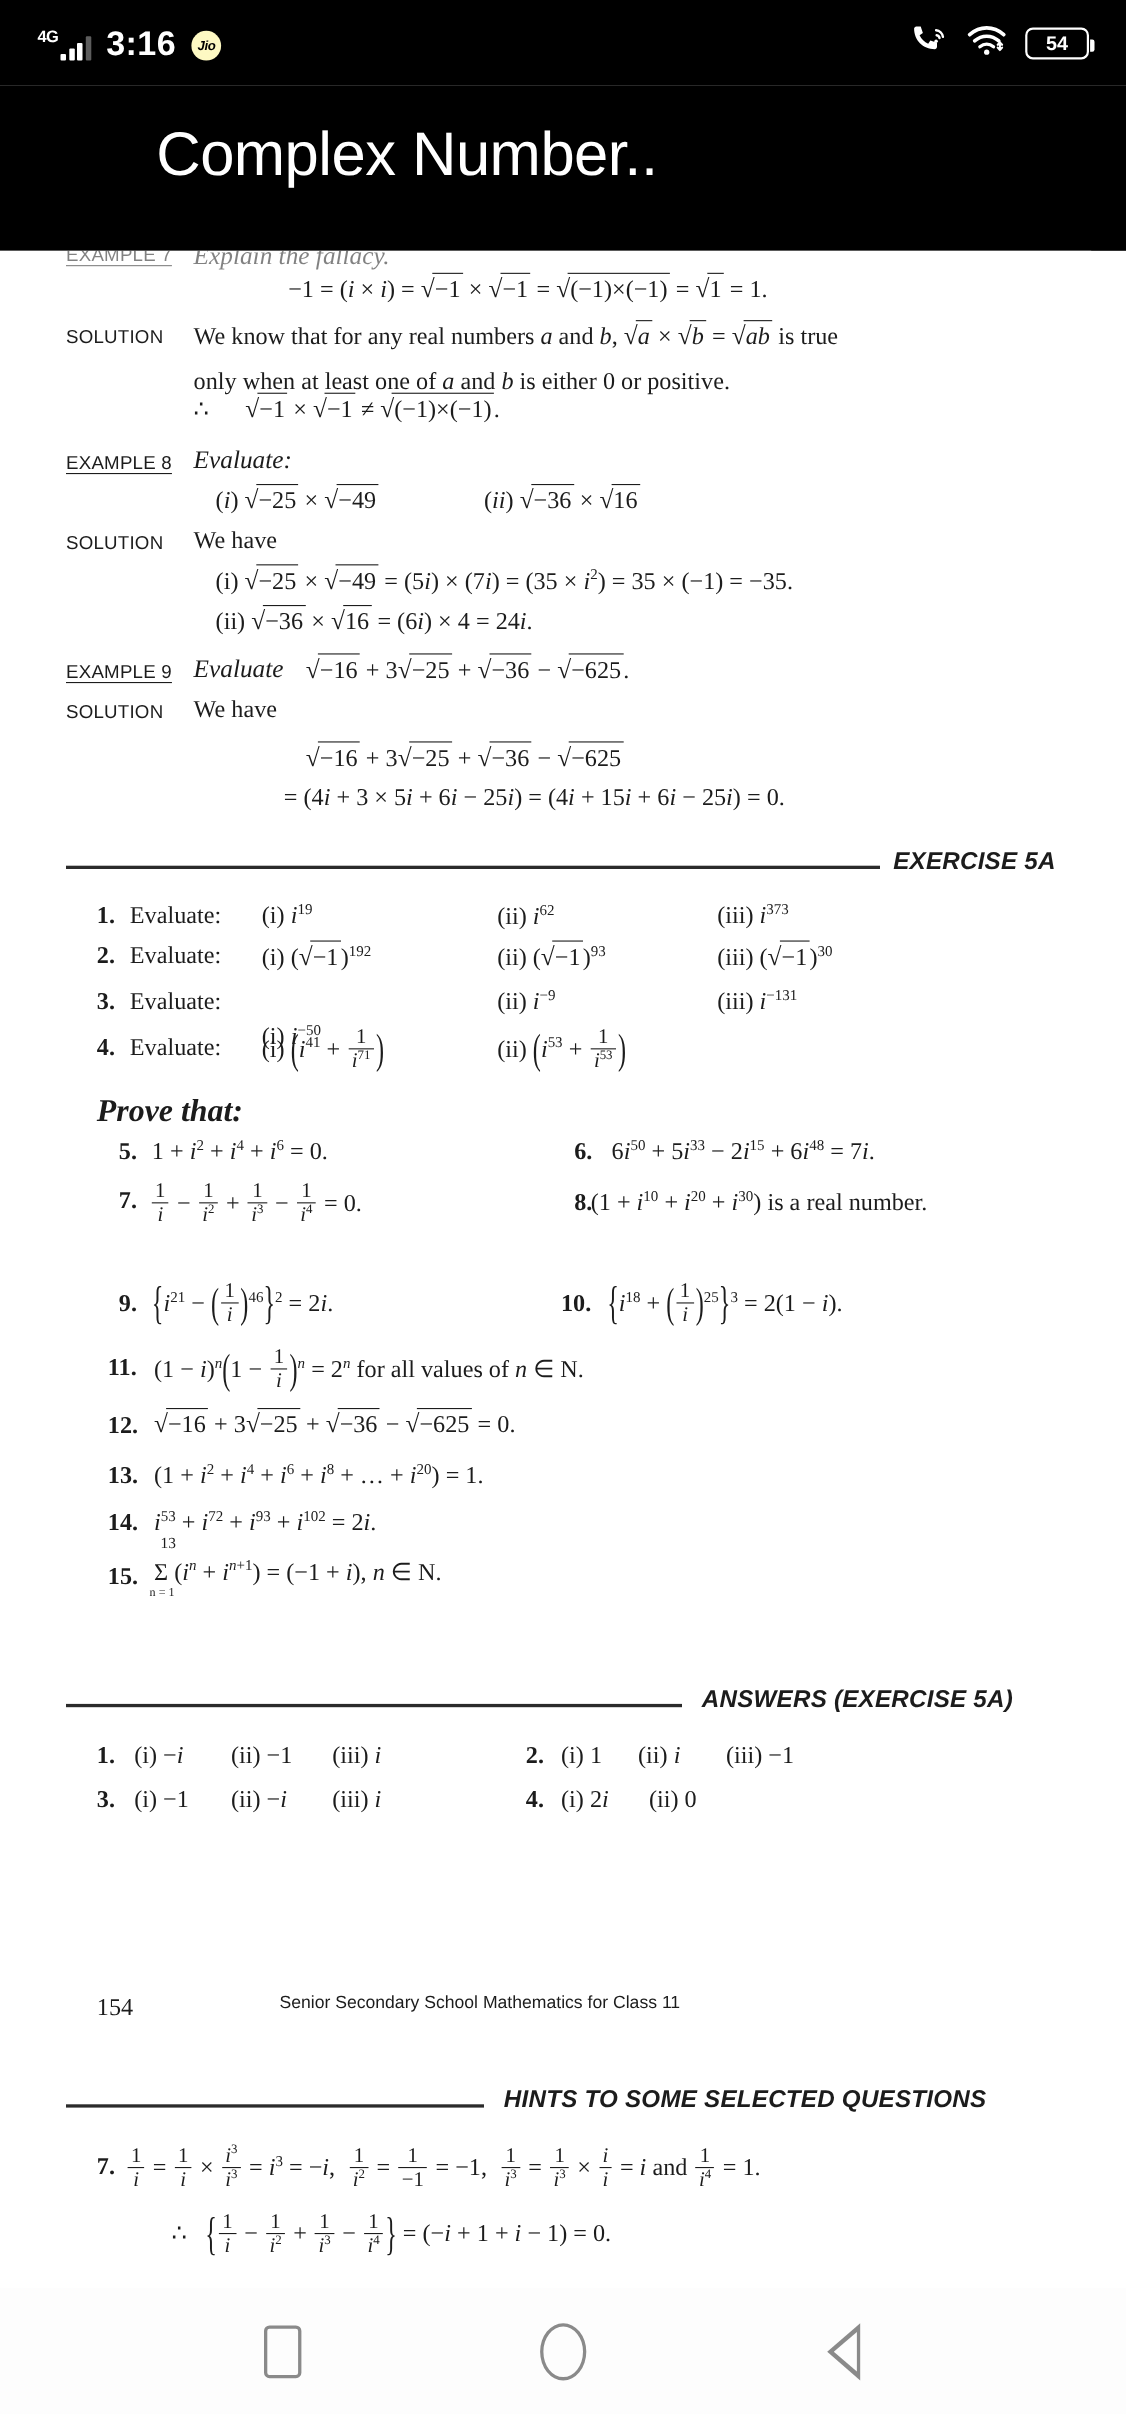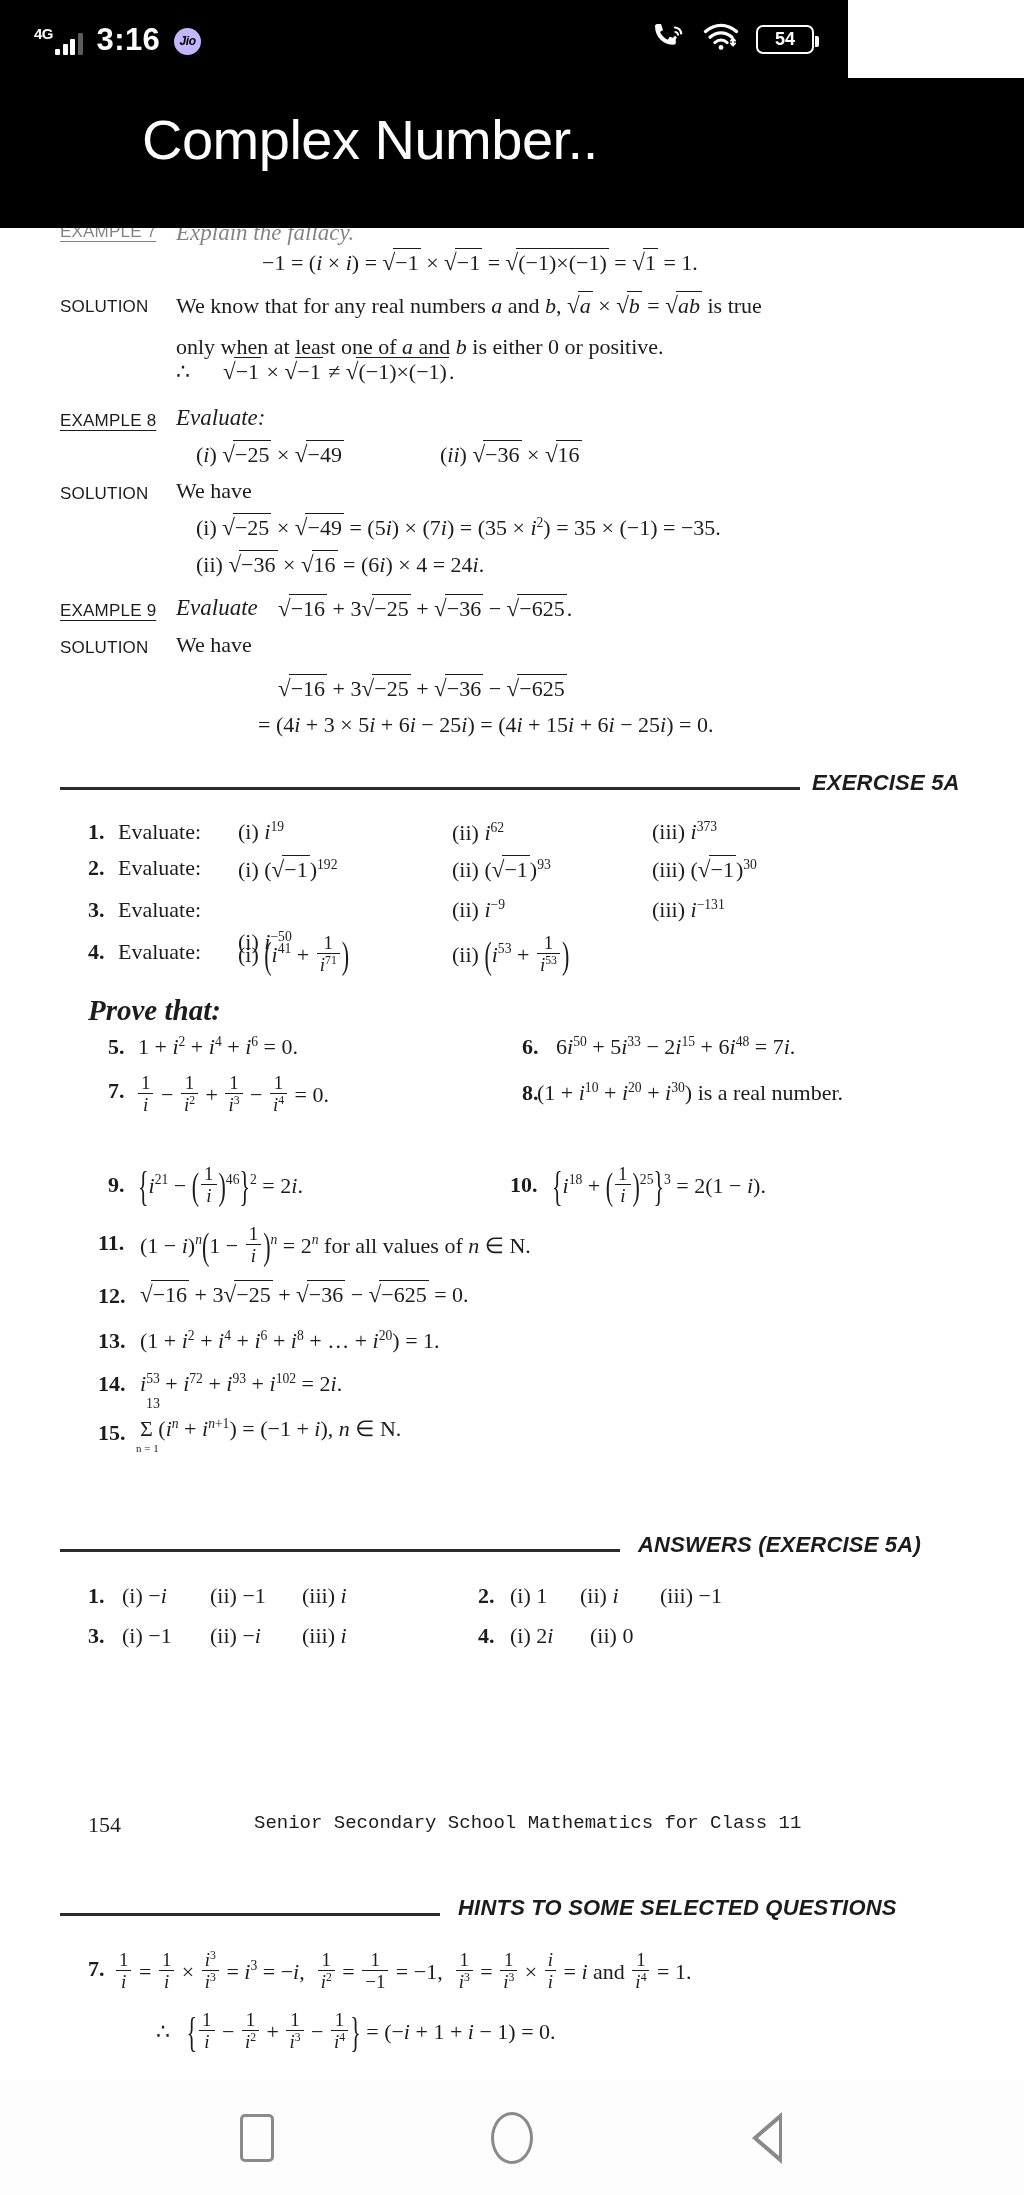--- a/index.html
+++ b/index.html
@@ -7,38 +7,38 @@
   body {
     width:1024px; height:2195px;
     background:#ffffff;
     font-family:"Liberation Serif", serif;
     overflow:hidden;
     position:relative;
   }
 
   
   .statusbar{
-    position:absolute; top:0; left:0; width:848px; height:78px;
+    position:absolute; top:0; left:0; width:1024px; height:78px;
     background:#000; color:#fff;
     display:flex; align-items:center; justify-content:space-between;
     padding:0 34px;
     font-family:"Liberation Sans", sans-serif;
   }
   .sb-left{ display:flex; align-items:flex-end; gap:14px; }
   .net-grp{ display:flex; align-items:flex-end; gap:2px; }
   .gen-label{ font-size:15px; font-weight:700; line-height:1; margin-bottom:14px; letter-spacing:-0.5px;}
   .bars{ display:flex; align-items:flex-end; gap:2.5px; height:22px; }
   .bars i{ display:block; width:5px; background:#fff; border-radius:1px; }
   .bars i:nth-child(1){ height:6px; }
   .bars i:nth-child(2){ height:11px; }
   .bars i:nth-child(3){ height:16px; }
   .bars i:nth-child(4){ height:22px; background:#5d5d5d; }
   .clock{ font-size:31px; font-weight:600; line-height:1; letter-spacing:0.4px; }
   .carrier{
-    width:27px; height:27px; border-radius:50%; background:#c4b5fd; color:#000;
+    width:27px; height:27px; border-radius:50%; background:#fef9c3; color:#000;
     display:flex; align-items:center; justify-content:center;
     font-size:12px; font-weight:700; font-style:italic; letter-spacing:-0.4px;
   }
   .sb-right{ display:flex; align-items:center; gap:17px; }
   .batt{
     width:58px; height:29px; border:2.6px solid #fff; border-radius:7px;
     display:flex; align-items:center; justify-content:center;
     font-size:18px; font-weight:700; position:relative;
   }
   .batt::after{
@@ -102,21 +102,21 @@
   }
   .sechead{
     position:absolute;
     font-family:"Liberation Sans", sans-serif;
     font-style:italic; font-weight:700; font-size:22px;
     letter-spacing:0.2px; white-space:nowrap;
   }
 
   
   .pgnum{ position:absolute; font-family:"Liberation Serif", serif; font-size:22px; }
-  .bookttl{ position:absolute; font-family:Liberation Mono, monospace; font-size:19px; white-space:nowrap; }
+  .bookttl{ position:absolute; font-family:Liberation Sans, sans-serif; font-size:16px; white-space:nowrap; }
 
   
   .navbar{
     position:absolute; top:2080px; left:0; width:1024px; height:115px;
     background:#fdfdfd;
     display:flex; align-items:center; justify-content:space-around;
     padding:0 130px;
   }
   .nav-btn{ width:64px; height:64px; display:flex; align-items:center; justify-content:center; }
   .ic-recents{ width:34px; height:48px; border:3.5px solid #8a8a8a; border-radius:5px; }

